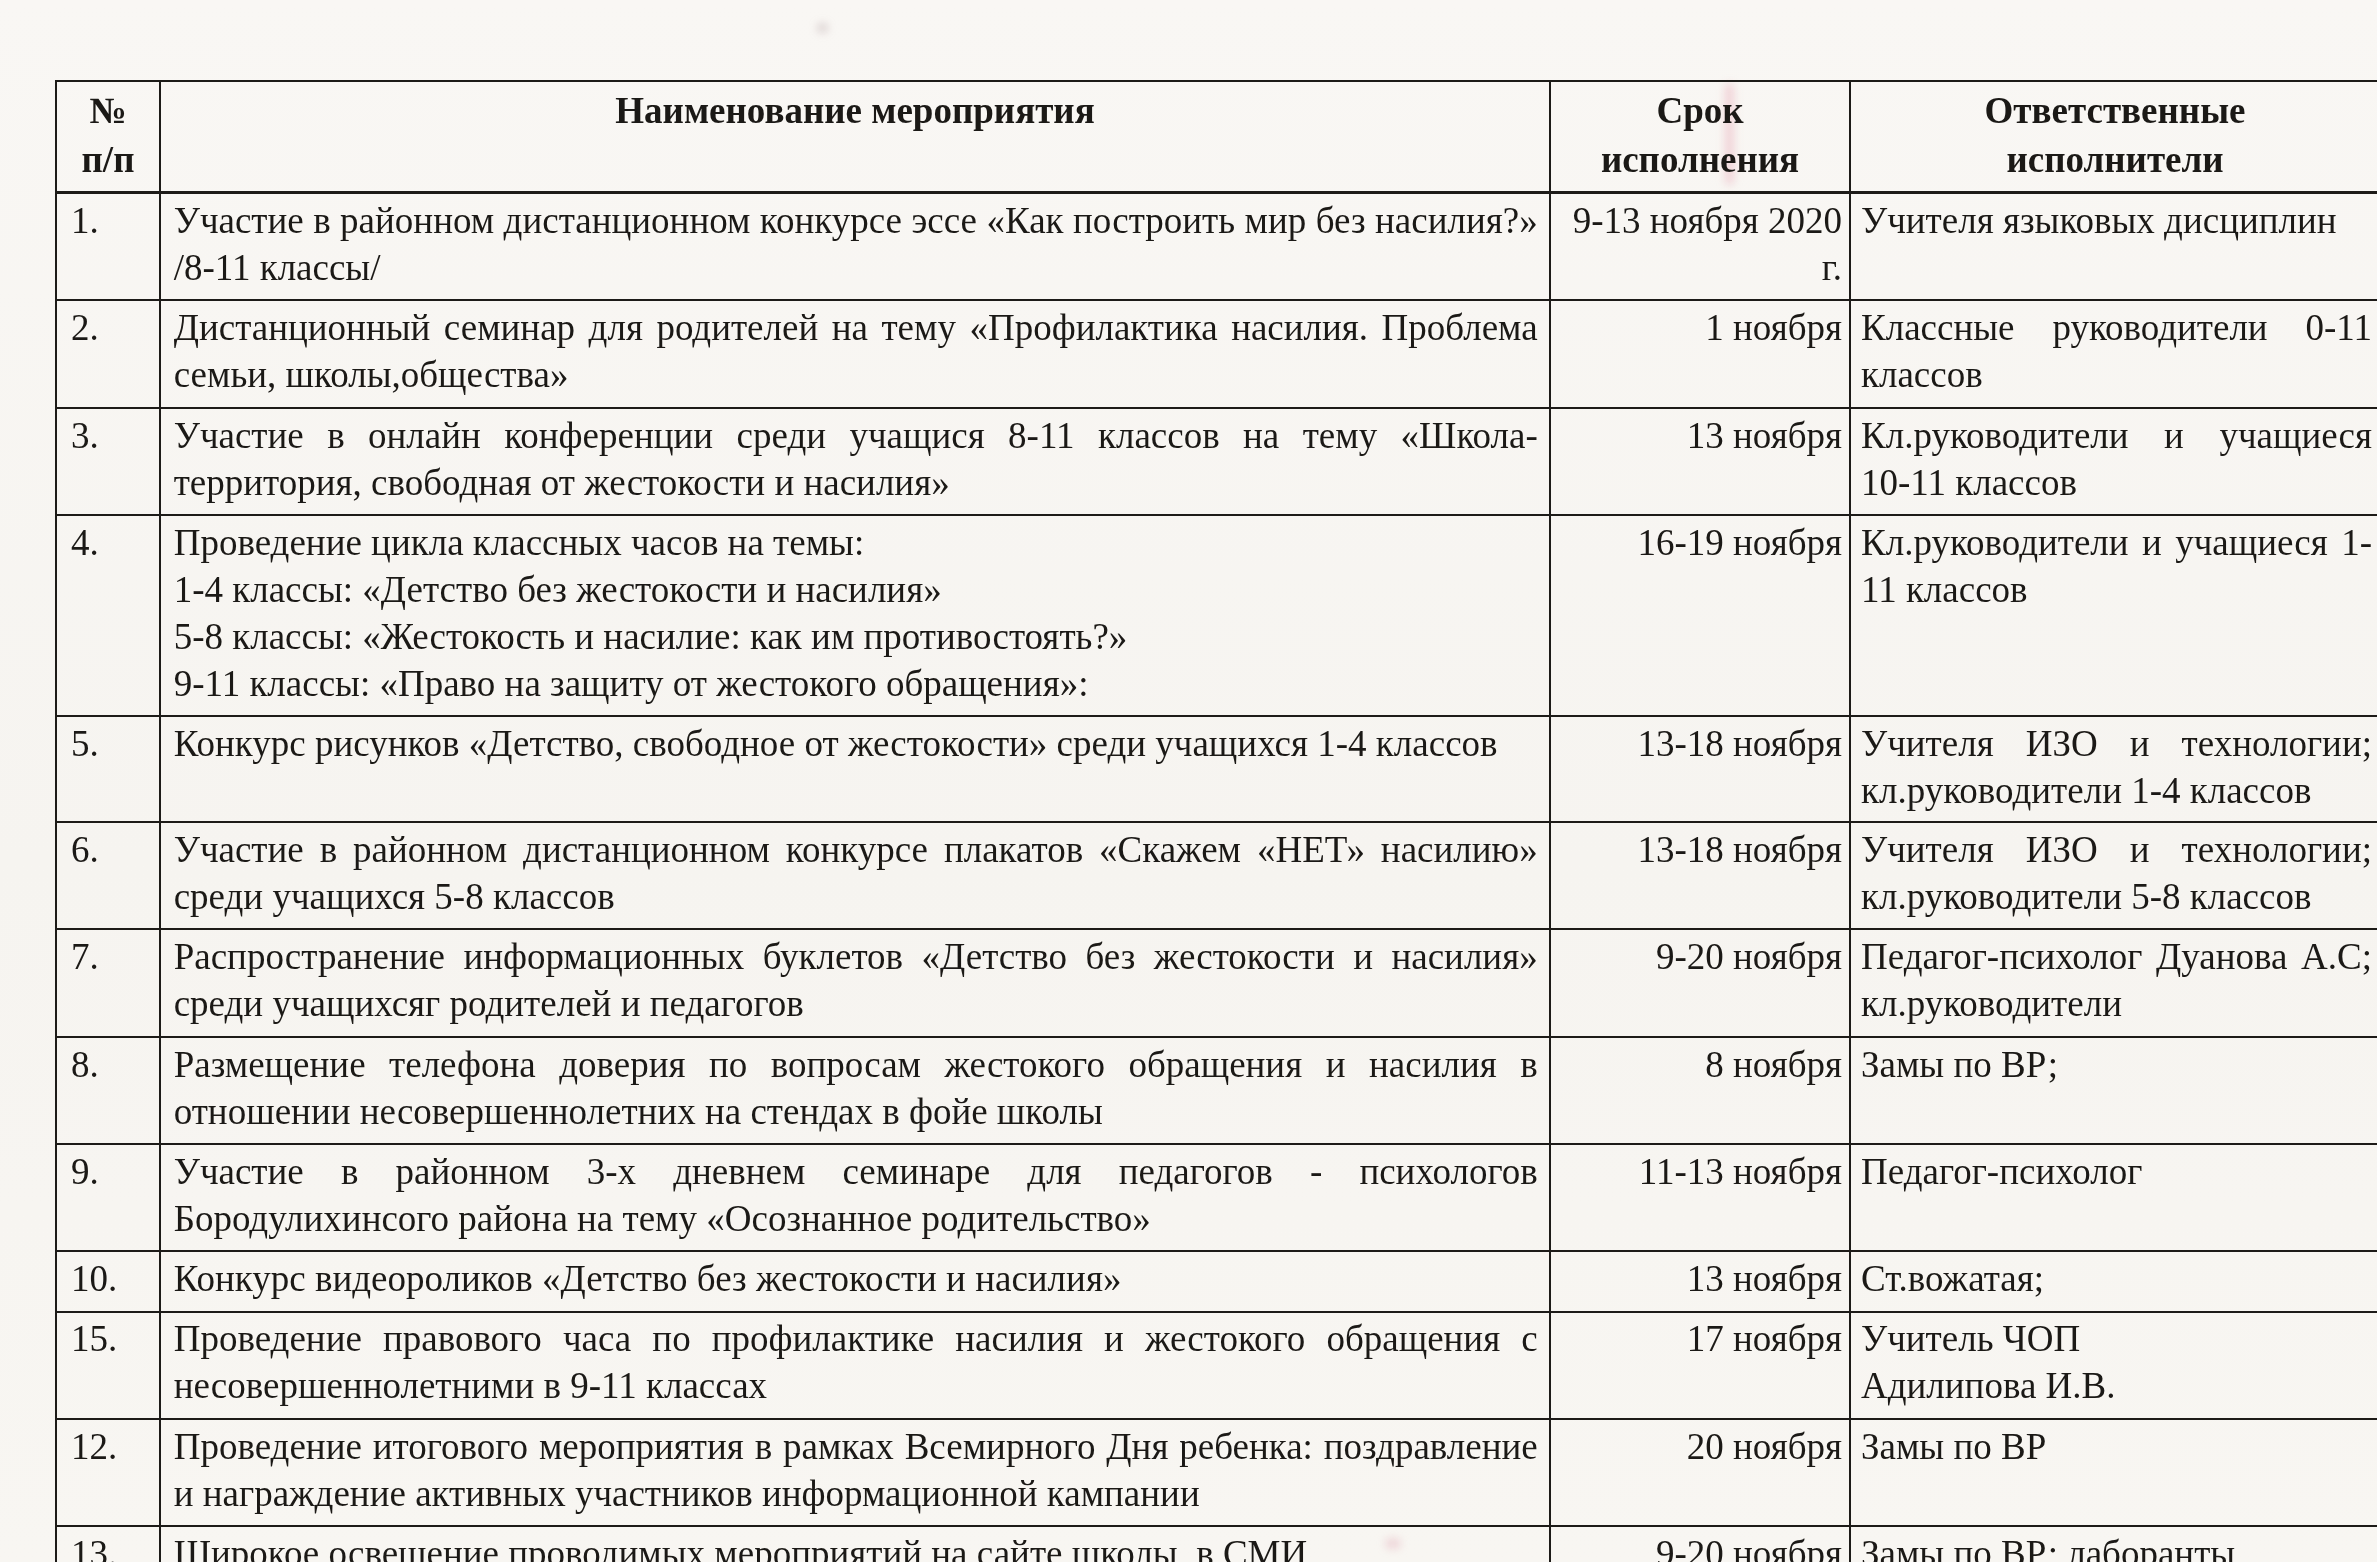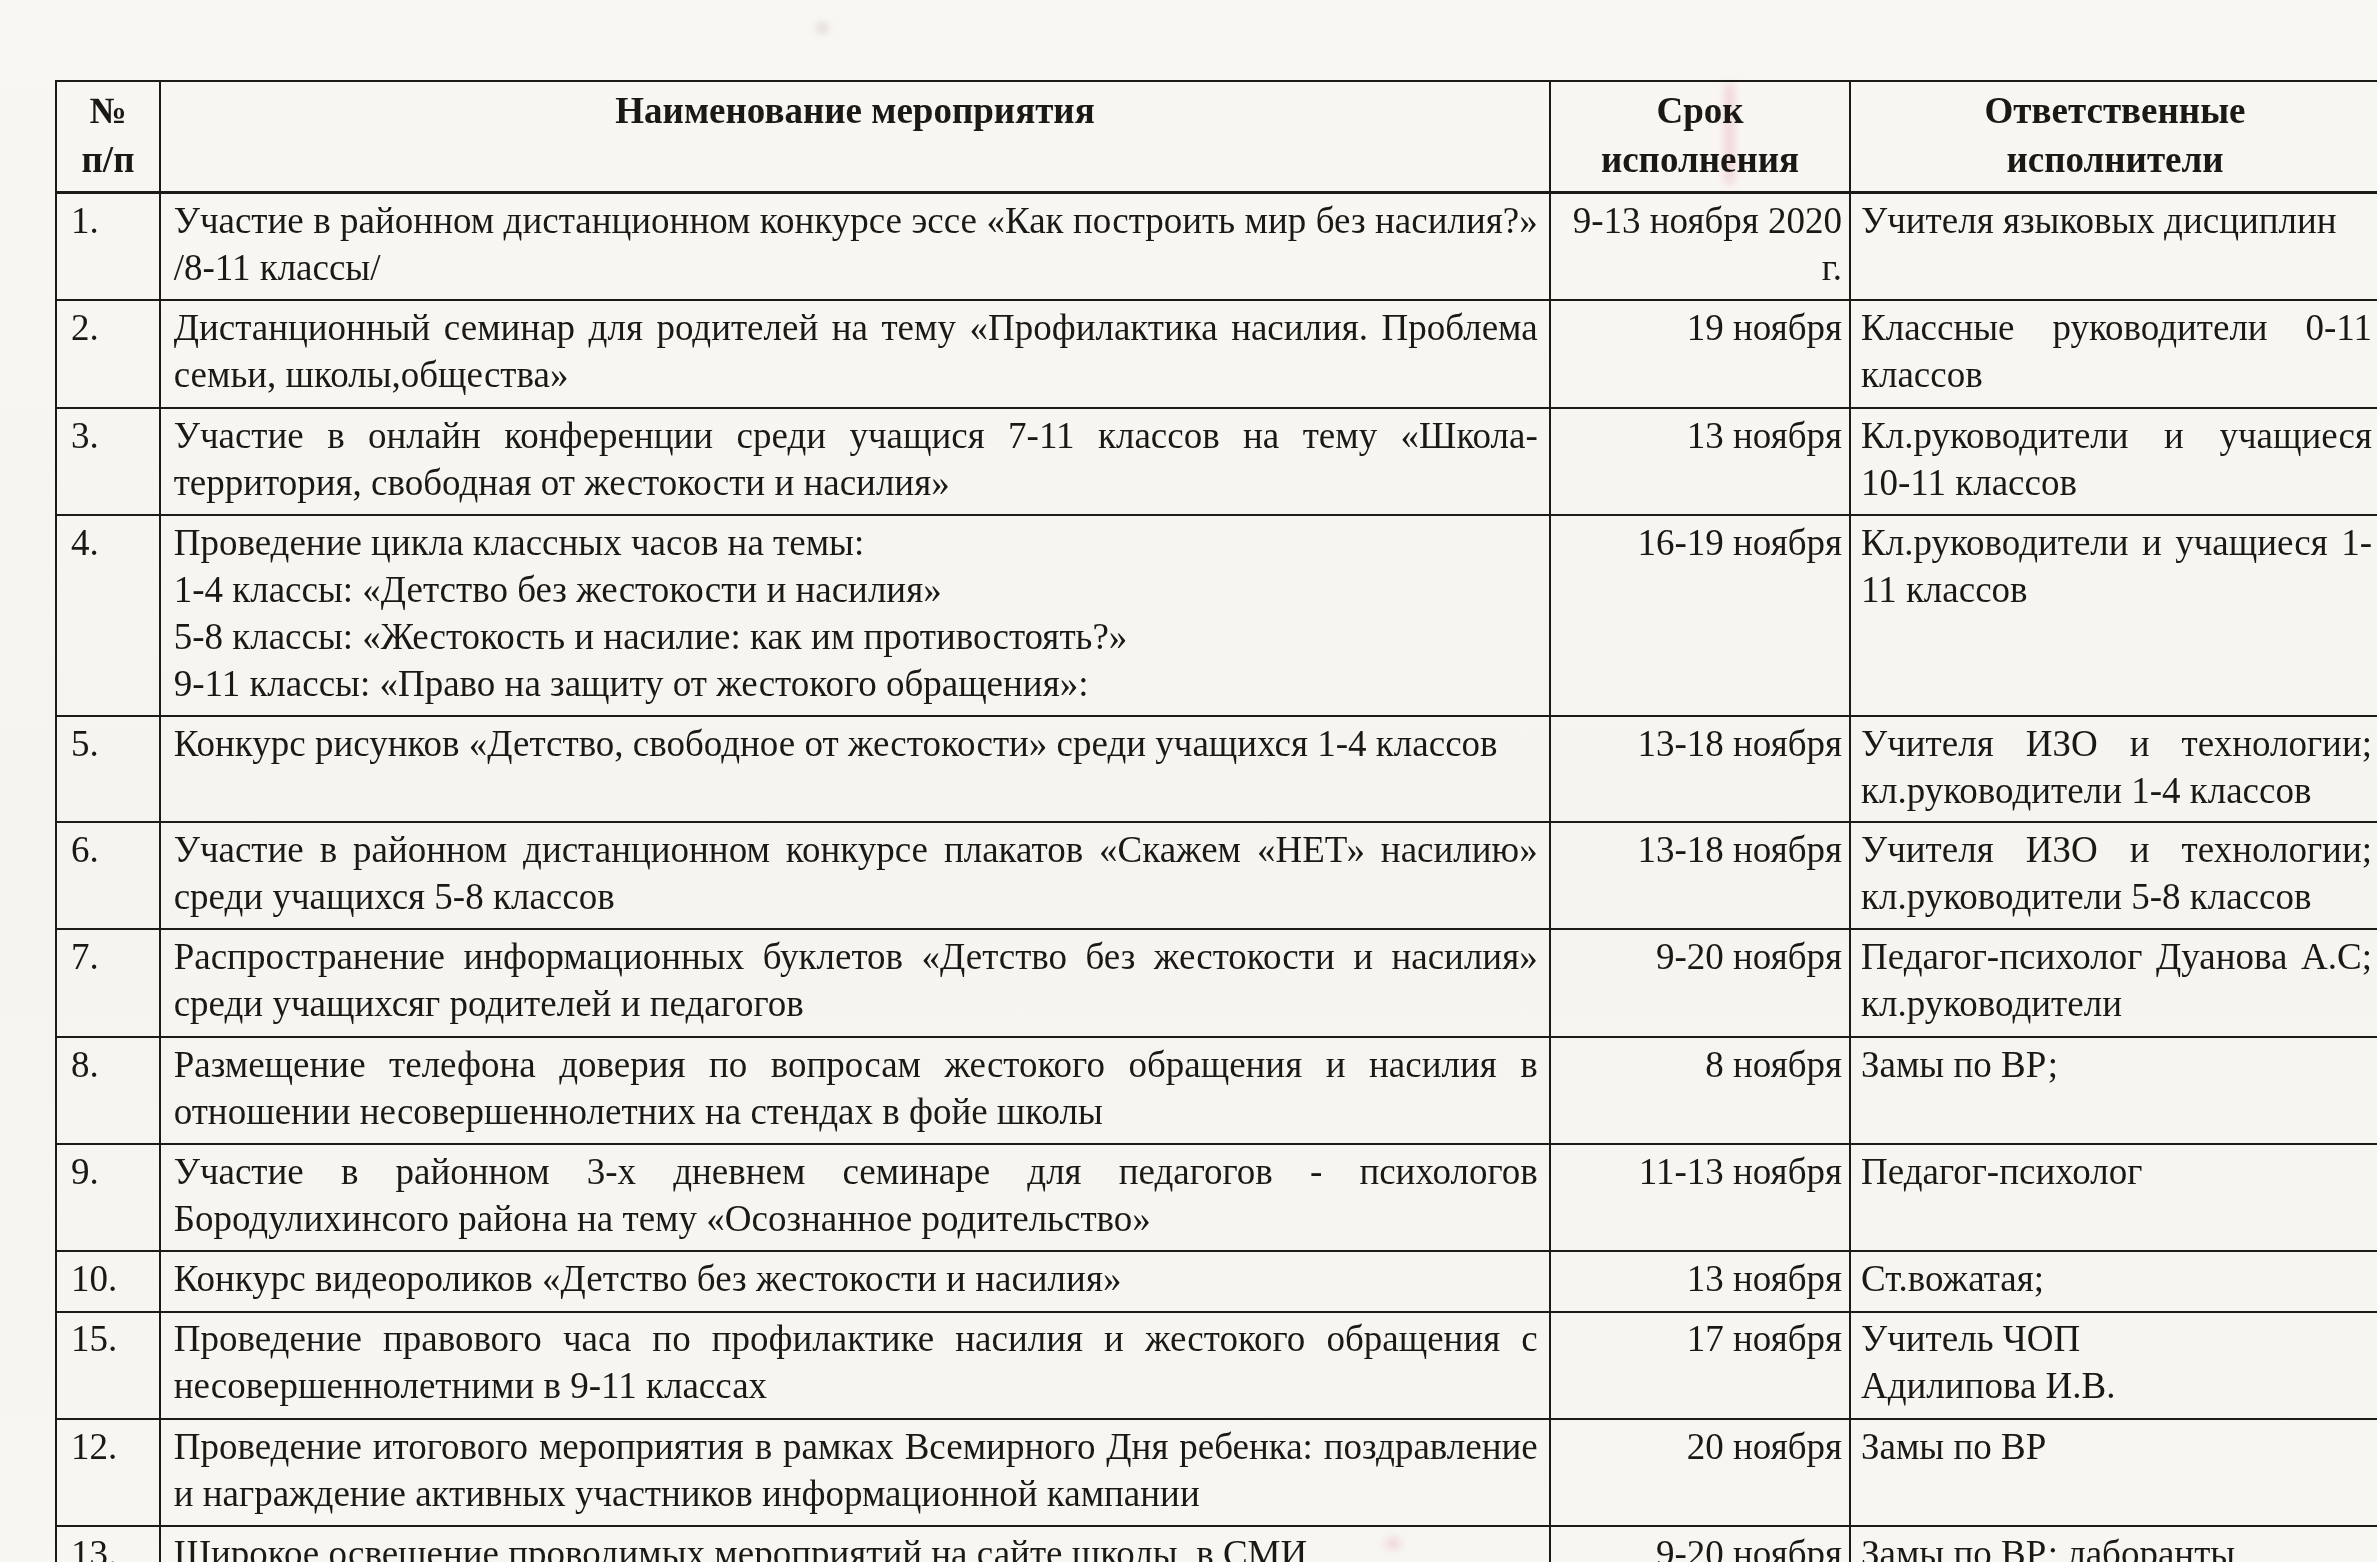--- a/index.html
+++ b/index.html
@@ -122,26 +122,26 @@
     <tbody>
         <tr>
           <td class="num-cell">1.</td>
           <td class="name-cell">Участие в районном дистанционном конкурсе эссе «Как построить мир без насилия?» /8-11 классы/</td>
           <td class="term-cell">9-13 ноября 2020 г.</td>
           <td class="resp-cell">Учителя языковых дисциплин</td>
         </tr>
         <tr>
           <td class="num-cell">2.</td>
           <td class="name-cell">Дистанционный семинар для родителей на тему «Профилактика насилия. Проблема семьи, школы,общества»</td>
-          <td class="term-cell">19 ноября</td>
+          <td class="term-cell">1 ноября</td>
           <td class="resp-cell">Классные руководители 0-11 классов</td>
         </tr>
         <tr>
           <td class="num-cell">3.</td>
-          <td class="name-cell">Участие в онлайн конференции среди учащися 7-11 классов на тему «Школа-территория, свободная от жестокости и насилия»</td>
+          <td class="name-cell">Участие в онлайн конференции среди учащися 8-11 классов на тему «Школа-территория, свободная от жестокости и насилия»</td>
           <td class="term-cell">13 ноября</td>
           <td class="resp-cell">Кл.руководители и учащиеся 10-11 классов</td>
         </tr>
         <tr>
           <td class="num-cell">4.</td>
           <td class="name-cell">Проведение цикла классных часов на темы:
 1-4 классы: «Детство без жестокости и насилия»
 5-8 классы: «Жестокость и насилие: как им противостоять?»
 9-11 классы:  «Право на защиту от жестокого обращения»:</td>
           <td class="term-cell">16-19 ноября</td>

